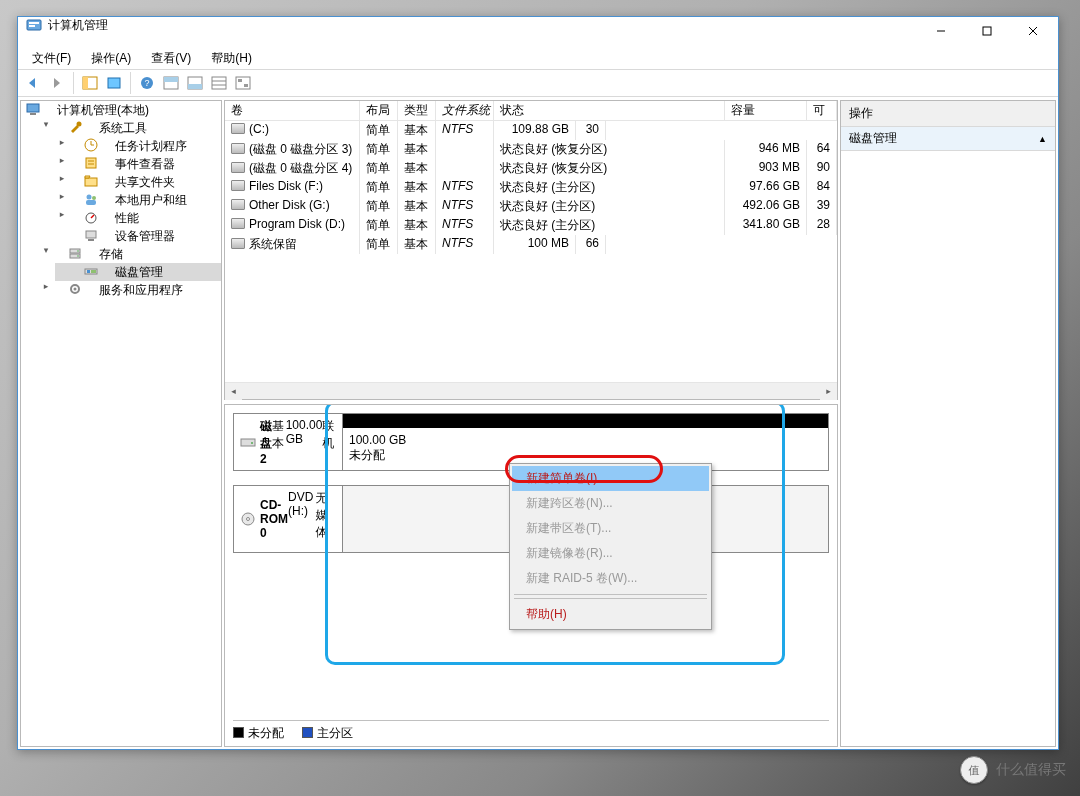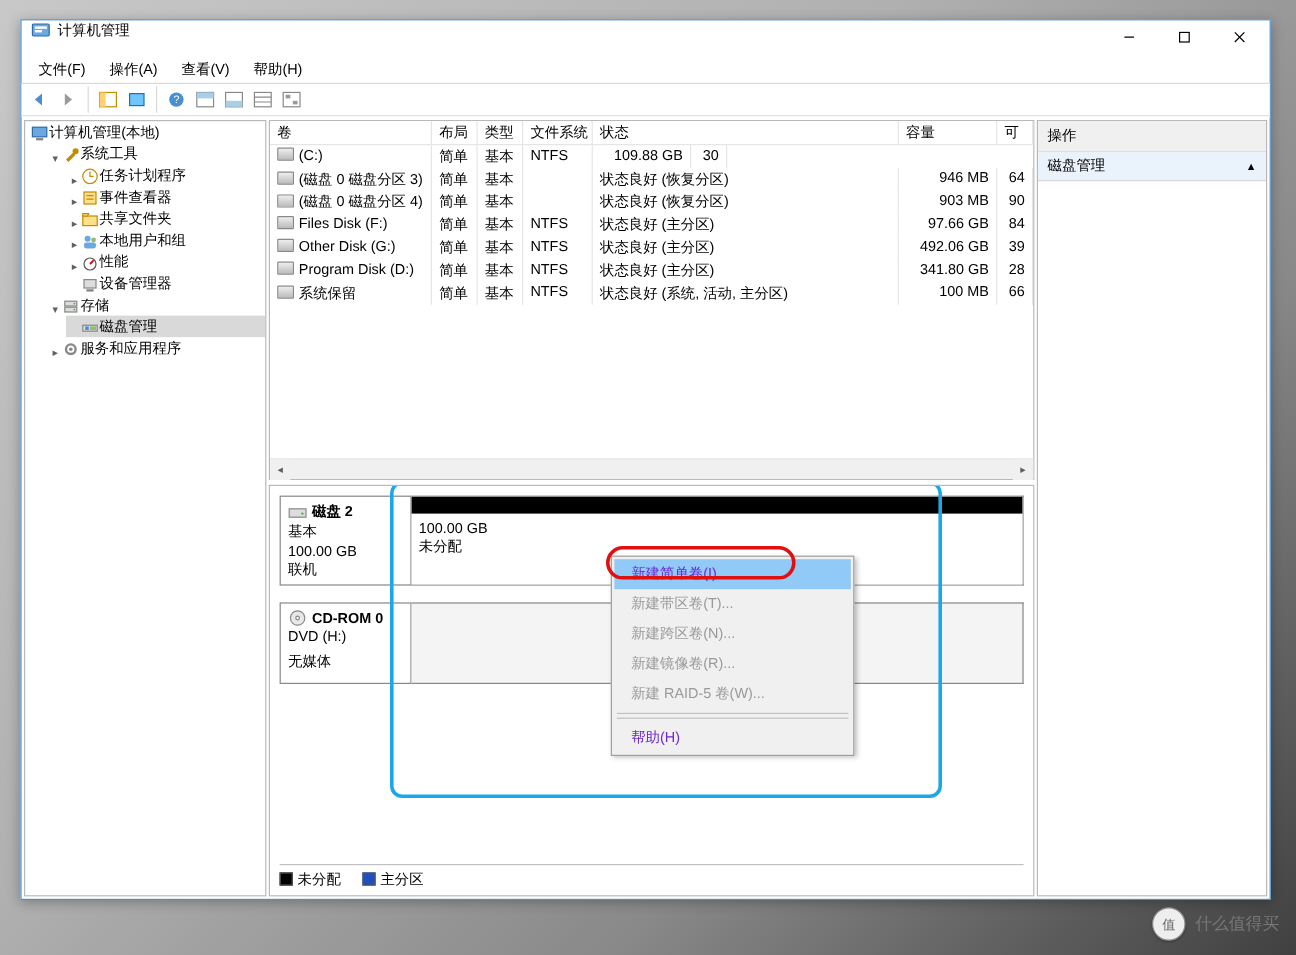--- a/index.html
+++ b/index.html
@@ -11,56 +11,56 @@
   .titlebar .winbtn { width: 46px; height: 28px; display: flex; align-items: center; justify-content: center; color:#333; }
   .menubar { height: 22px; display: flex; align-items: center; font-size: 12px; padding: 0 4px; }
   .menubar span { padding: 2px 10px; }
   .toolbar { height: 28px; border-top:1px solid #d9d9d9; border-bottom:1px solid #d9d9d9; display:flex; align-items:center; padding:0 4px; gap:2px; background:#fff;}
   .tbtn { width:22px; height:22px; display:flex; align-items:center; justify-content:center; border:1px solid transparent; }
   .tbtn svg{display:block;}
   .sep { width:1px; height:22px; background:#d9d9d9; margin:0 3px; }
   .content { flex:1; display:flex; border-top:1px solid #fff; min-height:0; }
   .pane-left { width:202px; border:1px solid #b9b9b9; background:#fff; margin:2px 1px 2px 2px; overflow:auto; font-size:12px; }
   .pane-mid  { flex:1; display:flex; flex-direction:column; margin:2px 1px; min-width:0; }
-  .pane-right{ width:192px; border:1px solid #b9b9b9; background:#fff; margin:2px 2px 2px 1px; font-size:12px; }
+  .pane-right{ width:216px; border:1px solid #b9b9b9; background:#fff; margin:2px 2px 2px 1px; font-size:12px; }
   
   .tree ul { list-style:none; margin:0; padding:0 0 0 16px; }
   .tree>ul{padding-left:2px;}
   .tree li { line-height:18px; white-space:nowrap; }
-  .tnode { display:flex; align-items:flex-end; gap:0; padding:0 2px;}
+  .tnode { display:flex; align-items:flex-start; gap:16px; padding:0 2px;}
   .tnode.selected { background:#d9d9d9; }
   .caret { width:10px; height:10px; display:inline-flex; align-items:center; justify-content:center; color:#606060; font-size:9px;}
   .ticon { width:16px; height:16px; display:inline-flex; align-items:center; justify-content:center; }
   
   .vol-wrap { border:1px solid #b9b9b9; flex:0 0 300px; display:flex; flex-direction:column; background:#fff; min-height:0; }
   .vol-head { display:flex; font-size:12px; background:#fff; border-bottom:1px solid #e5e5e5;}
   .vol-head div, .vol-row div { padding:1px 6px; border-right:1px solid #e5e5e5; overflow:hidden; white-space:nowrap; }
   .vol-head div{ color:#000; position:relative; }
   .vol-body { flex:1; overflow:auto; font-size:12px; }
   .vol-row { display:flex; }
-  .c-vol{width:135px;} .c-lay{width:38px;} .c-typ{width:38px;} .c-fs{width:58px;} .c-st{flex:1;} .c-cap{width:82px; text-align:right;} .c-fr{width:30px; text-align:right;}
+  .c-vol{width:135px;} .c-lay{width:38px;} .c-typ{width:38px;} .c-fs{width:58px;font-style:italic;} .c-st{flex:1;} .c-cap{width:82px; text-align:right;} .c-fr{width:30px; text-align:right;}
   .volicon{width:14px;height:11px;display:inline-block;vertical-align:-1px;margin-right:4px;background:linear-gradient(#eee,#bbb);border:1px solid #888;border-radius:1px;}
   .hscroll{height:17px;background:#f0f0f0;border-top:1px solid #e5e5e5;display:flex;align-items:center;}
   .hscroll .hbtn{width:17px;height:17px;display:flex;align-items:center;justify-content:center;color:#606060;background:#f0f0f0; font-size:9px;}
   
   .gfx-wrap { border:1px solid #b9b9b9; flex:1; background:#fff; margin-top:4px; position:relative; overflow:hidden; }
   .gfx-inner{ padding:8px; }
   .diskrow { display:flex; margin-bottom:14px;}
-  .diskinfo { width:110px; flex:0 0 110px; border:1px solid #888; background:#fff; font-size:12px; padding:4px 6px; display:flex; flex-direction:column;}
+  .diskinfo { width:110px; flex:0 0 110px; border:1px solid #888; background:#fff; font-size:12px; padding:4px 6px; display:flex; flex-direction:row;}
   .diskinfo .dtitle{font-weight:bold;display:flex;align-items:center;gap:4px;}
   .diskicon{width:16px;height:16px;display:inline-flex;}
   .diskbar { flex:1; display:flex; border:1px solid #888; border-left:none; }
   .part { flex:1; border-left:1px solid #888; background:#fff; font-size:12px; padding:3px 6px 4px 6px; position:relative;}
   .part .topstrip{position:absolute;left:0;right:0;top:0;height:14px;background:#000;}
   .part .ptxt{margin-top:16px; line-height:15px;}
   .legend{position:absolute;left:8px;bottom:4px;right:8px;border-top:1px solid #c0c0c0;padding-top:4px;font-size:12px;display:flex;gap:18px;align-items:center;}
   .lg-sw{width:11px;height:11px;display:inline-block;border:1px solid #555;vertical-align:-1px;margin-right:4px;}
   
   .ctxmenu{position:absolute; width:203px; background:#f0f0f0; border:1px solid #a0a0a0; box-shadow:2px 2px 4px rgba(0,0,0,.25); font-size:12px; padding:2px;}
-  .ctxmenu .mi{padding:4px 14px; color:#6d28d9;}
+  .ctxmenu .mi{padding:4px 14px; color:#b91c1c;}
   .ctxmenu .mi.dis{color:#9a9a9a;}
   .ctxmenu .mi.hl{background:#91c9f7;}
   .ctxmenu .msep{height:1px;background:#c0c0c0;margin:3px 2px;}
   
   .act-head{background:#f0f0f0;border-bottom:1px solid #d9d9d9;padding:4px 8px;}
   .act-sec{background:#eaf3fb;border-bottom:1px solid #d9d9d9;padding:3px 8px;display:flex;justify-content:space-between;align-items:center;}
   .act-item{padding:5px 18px;display:flex;justify-content:space-between;align-items:center;}
   
   .anno-blue{position:absolute;border:3px solid #1ea7e8;border-radius:10px;pointer-events:none;}
   .anno-red {position:absolute;border:3px solid #e01010;border-radius:16px;pointer-events:none;}
@@ -378,21 +378,20 @@
               <div class="c-fs">NTFS</div>
               <div class="c-st">状态良好 (主分区)</div>
               <div class="c-cap">341.80 GB</div>
               <div class="c-fr">28</div>
             </div>
             <div class="vol-row">
               <div class="c-vol"><span class="volicon"></span>系统保留</div>
               <div class="c-lay">简单</div>
               <div class="c-typ">基本</div>
               <div class="c-fs">NTFS</div>
-              <div class="c-st">状态良好 (系统, 活动, 主分区)</div>
               <div class="c-cap">100 MB</div>
               <div class="c-fr">66</div>
             </div>
           </div>
         <div class="hscroll">
           <div class="hbtn">◂</div>
           <div style="flex:1"></div>
           <div class="hbtn">▸</div>
         </div>
       </div>
@@ -440,22 +439,22 @@
               <div>DVD (H:)</div>
               <div style="height:6px"></div>
               <div>无媒体</div>
             </div>
             <div class="diskbar" style="background:#f4f4f4"></div>
           </div>
         </div>
 
         <div class="ctxmenu" style="left:284px; top:58px;">
           <div class="mi hl">新建简单卷(I)...</div>
+          <div class="mi dis">新建跨区卷(N)...</div>
           <div class="mi dis">新建带区卷(T)...</div>
-          <div class="mi dis">新建跨区卷(N)...</div>
           <div class="mi dis">新建镜像卷(R)...</div>
           <div class="mi dis">新建 RAID-5 卷(W)...</div>
           <div class="msep"></div>
           <div class="msep"></div>
           <div class="mi">帮助(H)</div>
         </div>
 
         <div class="legend">
           <span><span class="lg-sw" style="background:#000"></span><span>未分配</span></span>
           <span><span class="lg-sw" style="background:#2050c0"></span><span>主分区</span></span>

